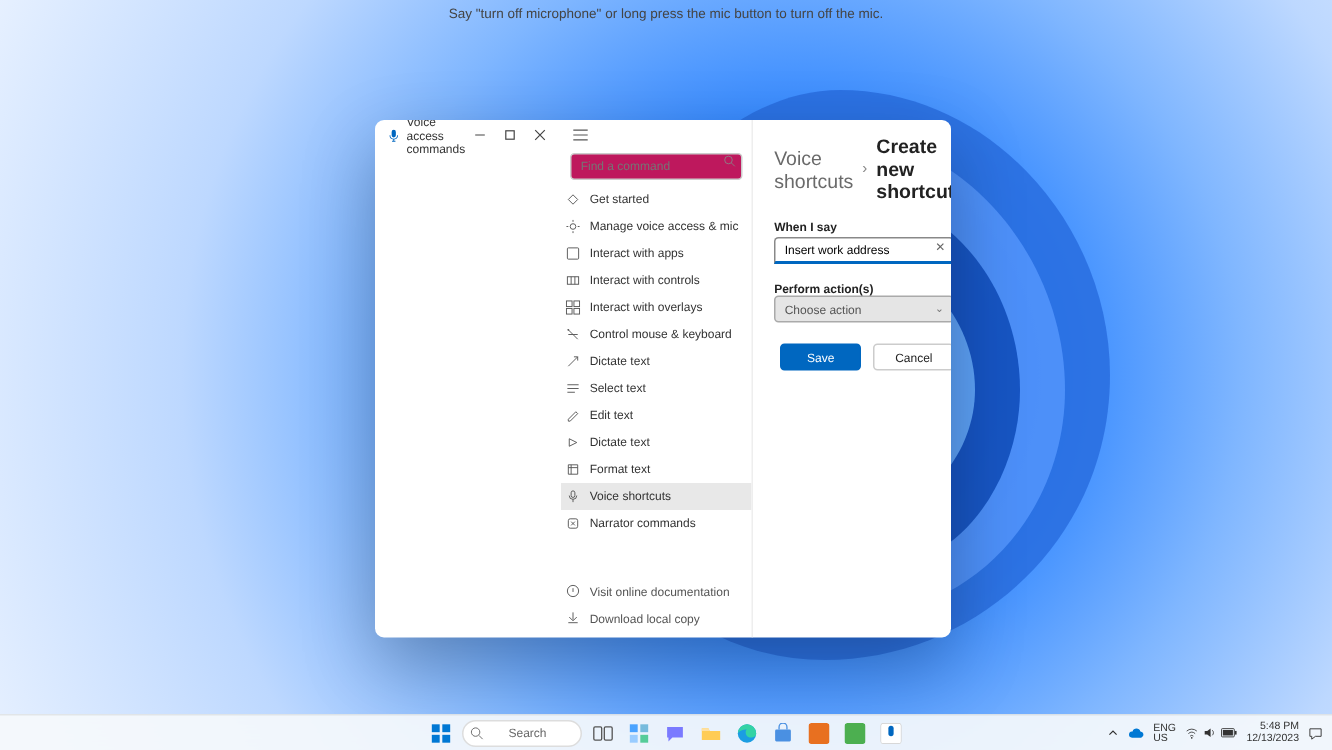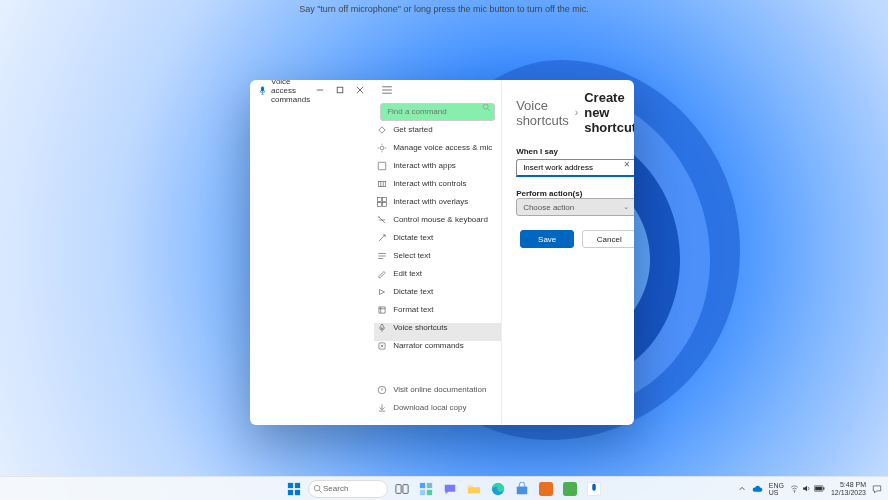--- a/index.html
+++ b/index.html
@@ -30,26 +30,26 @@
 }
 .titlebar .mic-icon { color: #0067c0; margin-right: 4px; display: flex; }
 .winctrls { margin-left: auto; display: flex; }
 .winctrl { width: 20px; height: 20px; display: flex; align-items: center; justify-content: center; font-size: 8px; color: #444; }
 .body { flex: 1; display: flex; min-height: 0; }
 .sidebar { width: 128px; border-right: 1px solid #eee; display: flex; flex-direction: column; padding: 4px 0; }
 .hamburger { padding: 2px 8px; color: #555; font-size: 10px; }
 .searchwrap { margin: 4px 6px; position: relative; }
 .searchwrap input {
   width: 100%; height: 18px; border: 1px solid #ccc; border-radius: 3px;
-  font-size: 8px; padding: 0 16px 0 6px; background: #86efac;
+  font-size: 8px; padding: 0 16px 0 6px; background: #be185d;
 }
 .searchwrap .search-icon { position: absolute; right: 4px; top: 3px; color: #888; }
 .sidelist { overflow-y: auto; flex: 1; }
 .sideitem {
-  display: flex; gap: 6px;
+  display: flex; align-items: center; gap: 6px;
   height: 18px; padding: 0 3px; font-size: 8px; color: #333; cursor: pointer;
 }
 .sideitem.active { background: #e8e8e8; }
 .sideitem .icn { width: 10px; display: flex; justify-content: center; color: #555; }
 .sideitem.util { color: #555; }
 .content { flex: 1; padding: 10px 14px; display: flex; flex-direction: column; gap: 8px; }
 .crumb { font-size: 13px; display: flex; align-items: center; gap: 6px; }
 .crumb .root { color: #6a6a6a; font-weight: 400; }
 .crumb .sep { color: #888; font-size: 10px; }
 .crumb .leaf { color: #222; font-weight: 600; }
@@ -73,21 +73,21 @@
   border: 1px solid #ccc; background: #fff; color: #222;
 }
 .btn.primary { background: #0067c0; color: #fff; border-color: #0067c0; }
 .taskbar {
   position: absolute; left: 0; right: 0; bottom: 0; height: 24px;
   background: rgba(245,248,252,.92); backdrop-filter: blur(6px);
   display: flex; align-items: center; border-top: 1px solid rgba(0,0,0,.08);
 }
 .tcenter { position: absolute; left: 50%; transform: translateX(-50%); display: flex; align-items: center; gap: 4px; }
 .tbtn { width: 20px; height: 20px; border-radius: 3px; display: flex; align-items: center; justify-content: center; cursor: pointer; }
-.tsearch { display: flex; align-items: center; gap: 0; height: 18px; padding: 0 8px 0 4px; border-radius: 10px; background: #fff; border: 1px solid #ddd; font-size: 8px; color: #666; width: 80px; }
+.tsearch { display: flex; align-items: center; gap: 16px; height: 18px; padding: 0 8px 0 4px; border-radius: 10px; background: #fff; border: 1px solid #ddd; font-size: 8px; color: #666; width: 80px; }
 .tray { margin-left: auto; display: flex; align-items: center; gap: 6px; padding-right: 6px; font-size: 7px; color: #333; }
 .traygroup { display: flex; align-items: center; gap: 3px; }
 .clock { text-align: right; line-height: 8px; }
 .startlogo { width: 14px; height: 14px; }
 .appicon { width: 14px; height: 14px; border-radius: 2px; }
 svg { display: block; }
 </style>
 </head>
 <body>
 

